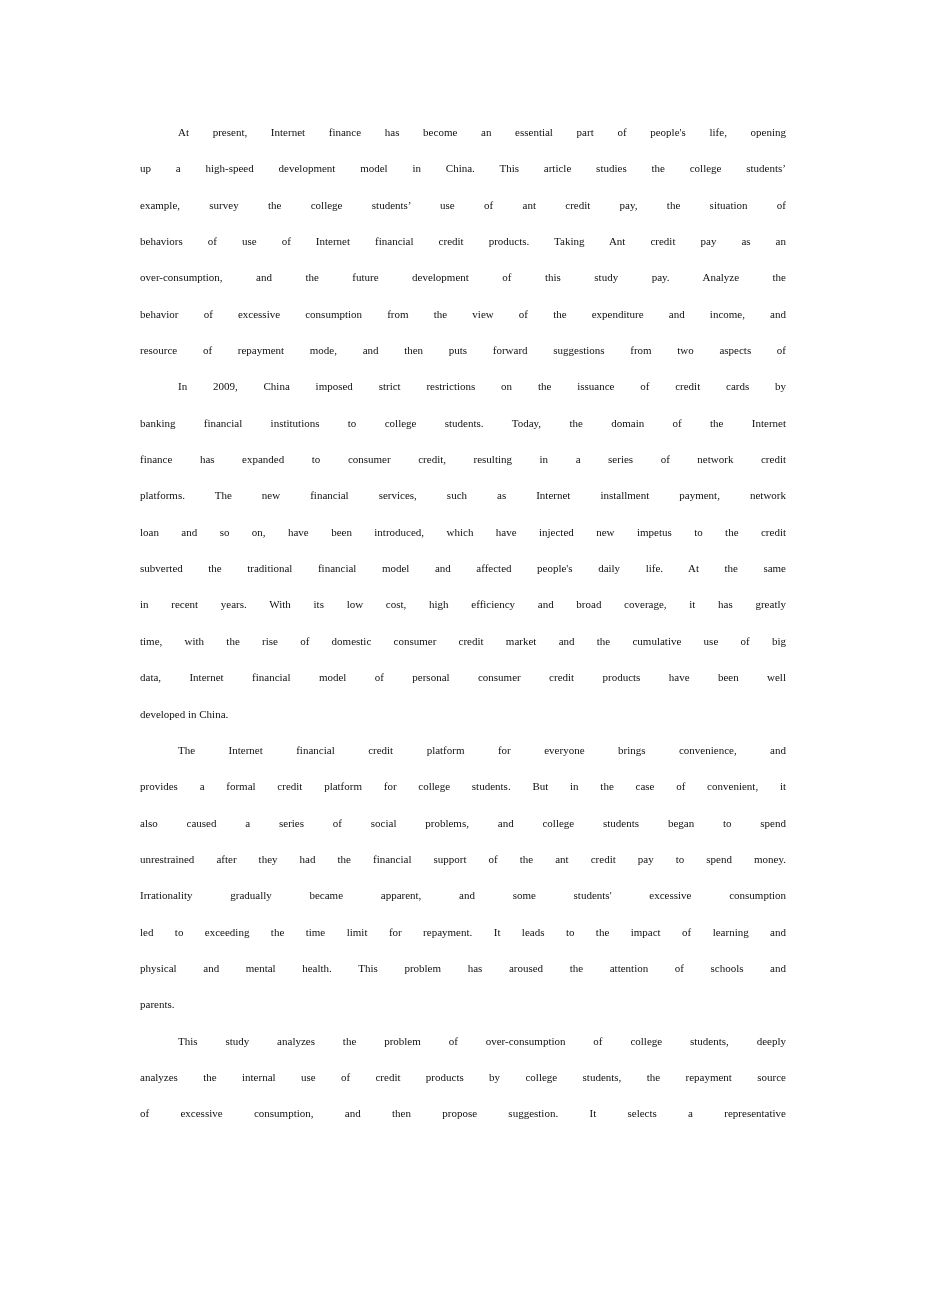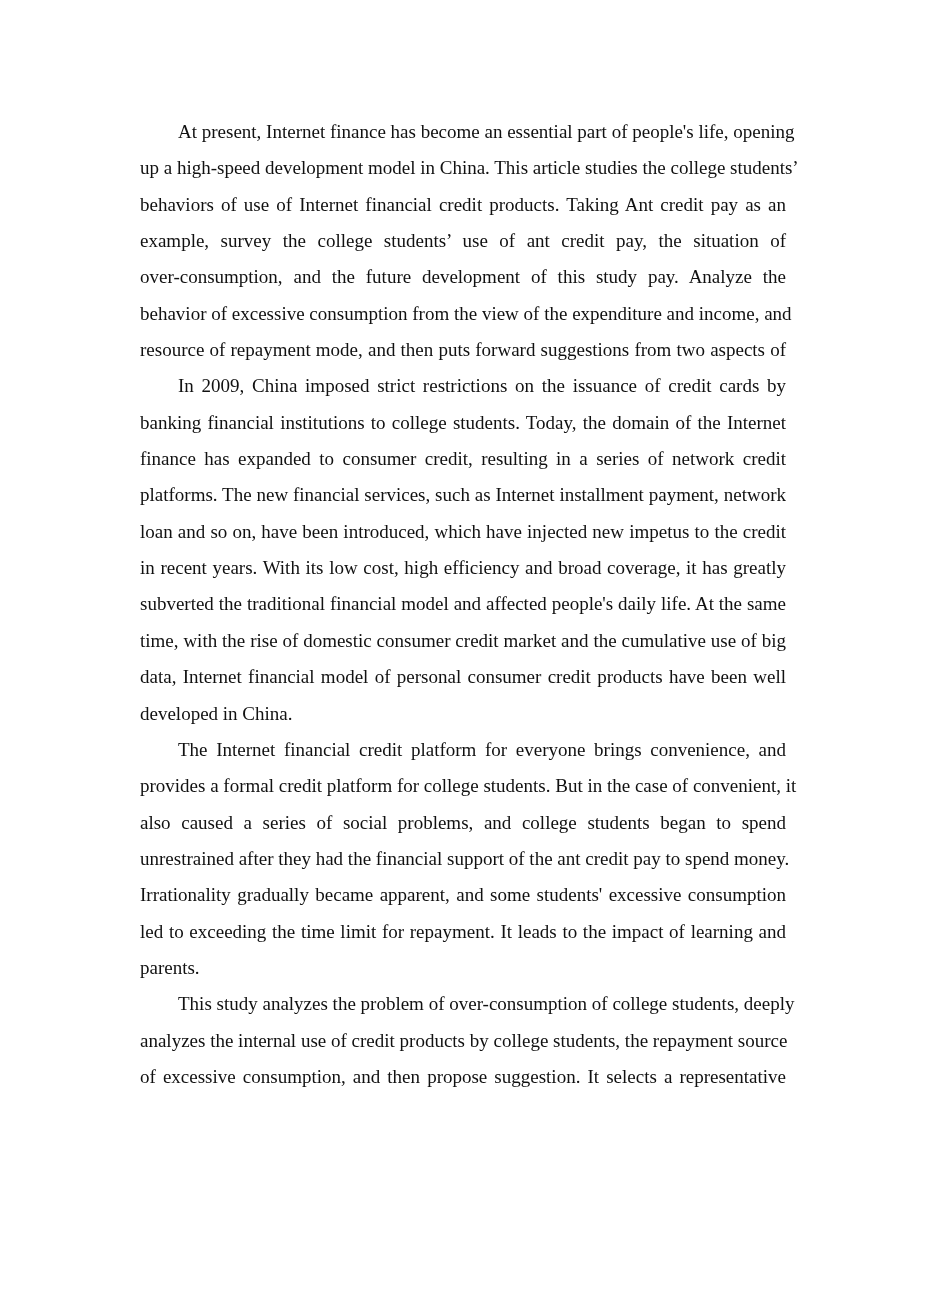--- a/index.html
+++ b/index.html
@@ -26,21 +26,21 @@
   .body-text {
     position: absolute;
     left: 140px;
     top: 114px;
     width: 646px;
   }
   .line {
     display: block;
     height: 36.35px;
     line-height: 36.35px;
-    font-size: 19px;
+    font-size: 11px;
     white-space: nowrap;
     text-align: justify;
     text-align-last: justify;
     overflow: visible;
   }
   .line.indent {
     padding-left: 38px;
   }
   .line.last {
     text-align-last: left;
@@ -48,47 +48,48 @@
 </style>
 </head>
 <body>
 
 <div class="page">
   <div class="body-text">
 
     <div class="paragraph">
       <span class="line indent">At present, Internet finance has become an essential part of people's life, opening</span>
       <span class="line">up a high-speed development model in China. This article studies the college students’</span>
+      <span class="line">example, survey the college students’ use of ant credit pay, the situation of</span>
       <span class="line">behaviors of use of Internet financial credit products. Taking Ant credit pay as an</span>
-      <span class="line">example, survey the college students’ use of ant credit pay, the situation of</span>
       <span class="line">over-consumption, and the future development of this study pay. Analyze the</span>
       <span class="line">behavior of excessive consumption from the view of the expenditure and income, and</span>
       <span class="line">resource of repayment mode, and then puts forward suggestions from two aspects of</span>
     </div>
 
     <div class="paragraph">
       <span class="line indent">In 2009, China imposed strict restrictions on the issuance of credit cards by</span>
       <span class="line">banking financial institutions to college students. Today, the domain of the Internet</span>
       <span class="line">finance has expanded to consumer credit, resulting in a series of network credit</span>
       <span class="line">platforms. The new financial services, such as Internet installment payment, network</span>
       <span class="line">loan and so on, have been introduced, which have injected new impetus to the credit</span>
+      <span class="line">subverted the traditional financial model and affected people's daily life. At the same</span>
       <span class="line">in recent years. With its low cost, high efficiency and broad coverage, it has greatly</span>
-      <span class="line">subverted the traditional financial model and affected people's daily life. At the same</span>
       <span class="line">time, with the rise of domestic consumer credit market and the cumulative use of big</span>
       <span class="line">data, Internet financial model of personal consumer credit products have been well</span>
       <span class="line last">developed in China.</span>
     </div>
 
     <div class="paragraph">
       <span class="line indent">The Internet financial credit platform for everyone brings convenience, and</span>
       <span class="line">provides a formal credit platform for college students. But in the case of convenient, it</span>
       <span class="line">also caused a series of social problems, and college students began to spend</span>
       <span class="line">unrestrained after they had the financial support of the ant credit pay to spend money.</span>
       <span class="line">Irrationality gradually became apparent, and some students' excessive consumption</span>
       <span class="line">led to exceeding the time limit for repayment. It leads to the impact of learning and</span>
+      <span class="line">physical and mental health. This problem has aroused the attention of schools and</span>
       <span class="line last">parents.</span>
     </div>
 
     <div class="paragraph">
       <span class="line indent">This study analyzes the problem of over-consumption of college students, deeply</span>
       <span class="line">analyzes the internal use of credit products by college students, the repayment source</span>
       <span class="line">of excessive consumption, and then propose suggestion. It selects a representative</span>
     </div>
 
   </div>

